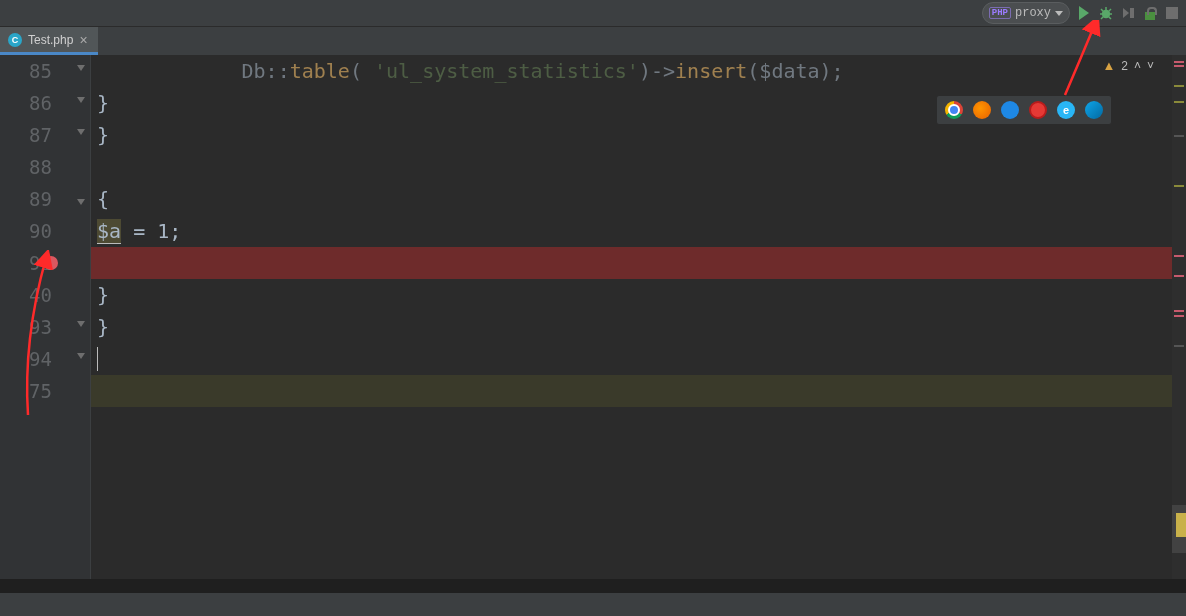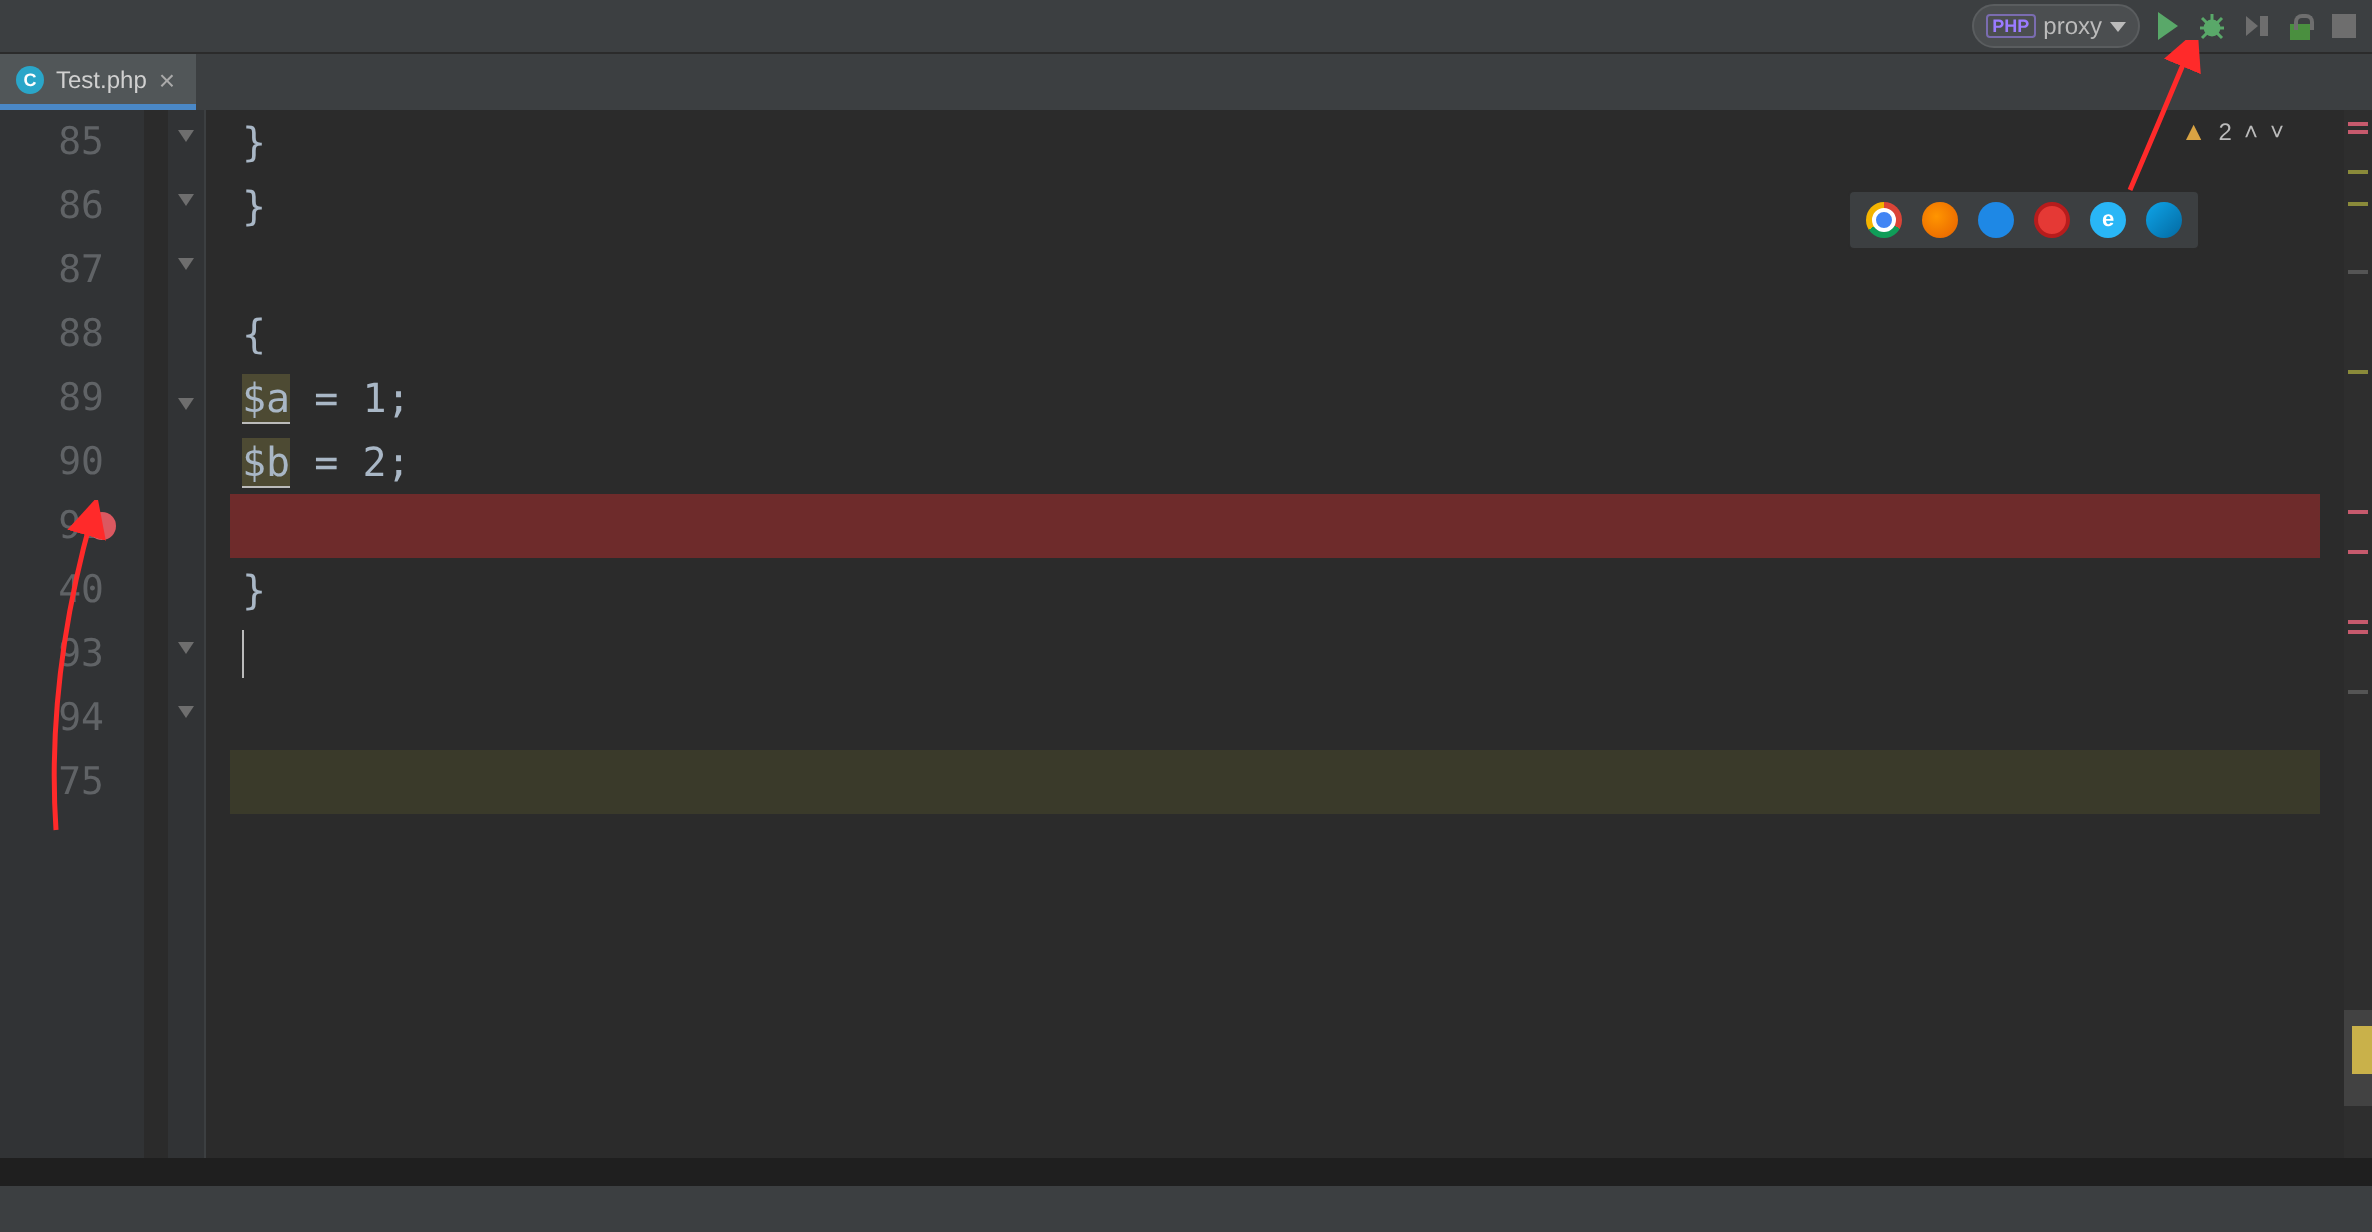--- a/index.html
+++ b/index.html
@@ -24,21 +24,21 @@
     gap: 6px;
   }
   .run-config {
     display: flex;
     align-items: center;
     height: 20px;
     background: #4b4e50;
     border: 1px solid #5a5d5f;
     border-radius: 11px;
     padding: 0 6px;
-    font-family: Liberation Sans, sans-serif;
+    font-family: Liberation Mono, monospace;
     font-size: 12px;
     color: #bbb;
     gap: 4px;
   }
   .run-config .php-badge {
     font-size: 9px;
     font-weight: bold;
     color: #9b7bff;
     border: 1px solid #7a6cb0;
     border-radius: 2px;
@@ -109,21 +109,20 @@
   .tab .close-x {
     color: #aaa; font-size: 14px; line-height: 1;
   }
 
   
   .editor {
     position: relative;
     display: flex;
     height: 524px; 
     background: #2b2b2b;
-    gap: 12px;
   }
   .gutter {
     width: 72px;
     background: #313335;
     box-sizing: border-box;
     position: relative;
     flex: none;
   }
   .fold-col {
     width: 18px;
@@ -393,20 +392,23 @@
       </div>
     <div class="line-row"></div>
   </div>
 
   <div class="code-area">
 
     <div class="break-row-bg" style="top:192px;"></div>
 
     <div class="caret-line" style="top:320px;"></div>
 
+    <div class="line-row code" style="color:#a9b7c6;">
+      <span style="opacity:.55;">            <span class="bright">Db</span><span class="op">::</span><span class="method-yellow">table</span><span class="punct">( </span><span class="str-green">'ul_system_statistics'</span><span class="punct">)</span><span class="arrow">-&gt;</span><span class="method-yellow">insert</span><span class="punct">($data);</span></span>
+    </div>
     <div class="line-row code">        <span class="brace">}</span></div>
     <div class="line-row code">    <span class="brace">}</span></div>
     <div class="line-row code"></div>
     <div class="line-row code">    <span class="brace">{</span></div>
     <div class="line-row code" style="position:relative; z-index:1;">        <span class="hl-var">$a</span><span class="op"> = 1;</span></div>
     <div class="line-row code">        <span class="hl-var">$b</span><span class="op"> = 2;</span></div>
     <div class="line-row code">    <span class="brace">}</span></div>
     <div class="line-row code"><span class="brace">}</span></div>
     <div class="line-row code" style="position:relative; z-index:1;"><span class="cursor"></span></div>
 

